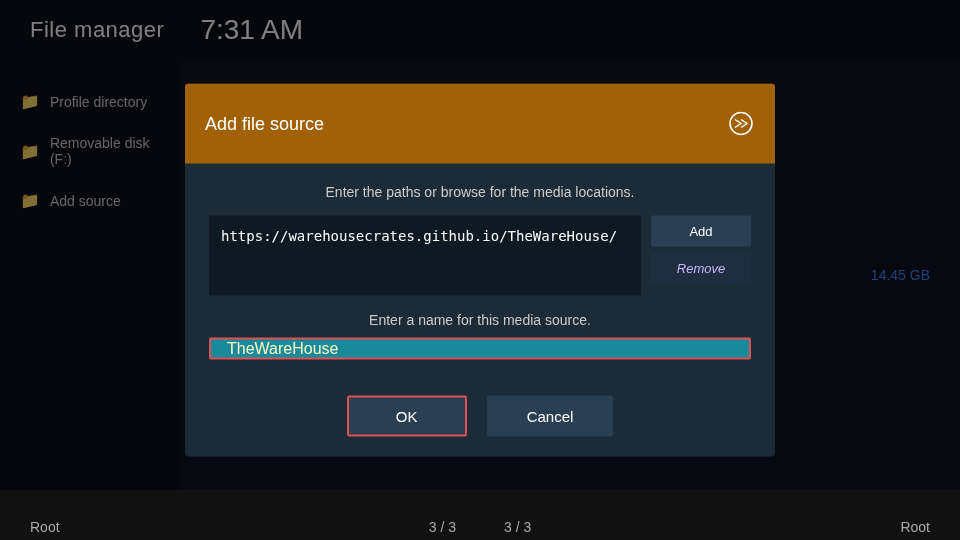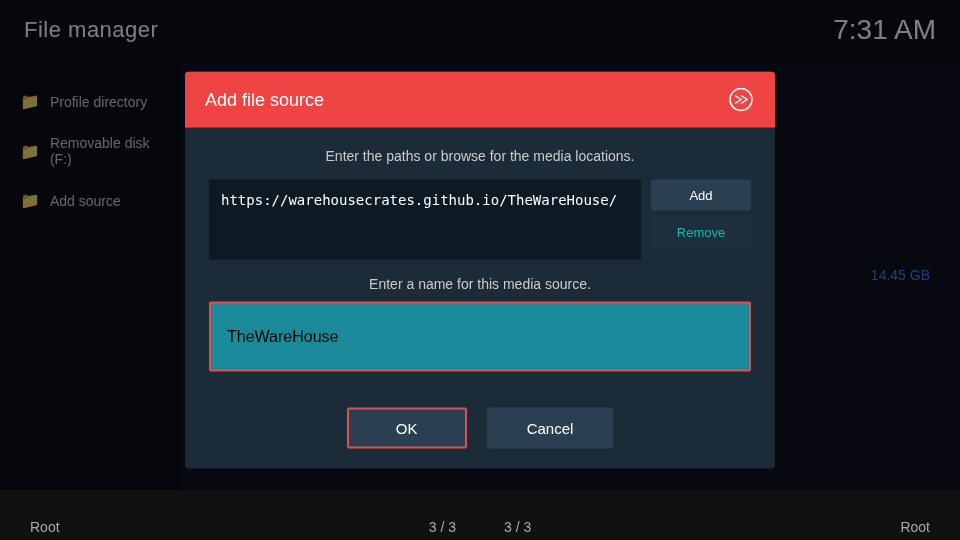--- a/index.html
+++ b/index.html
@@ -21,22 +21,22 @@
       background: #0d0d1a;
     }
 
     
     .top-bar {
       position: absolute;
       top: 0; left: 0; right: 0;
       height: 60px;
       display: flex;
       align-items: center;
-      justify-content: space-between;
-      padding: 0 24px;
+      padding: 0 30px;
+      gap: 36px;
     }
 
     .app-title {
       font-size: 22px;
       color: #fff;
       font-weight: 300;
       letter-spacing: 0.5px;
     }
 
     .time {
@@ -105,22 +105,22 @@
       top: 50%;
       left: 50%;
       transform: translate(-50%, -50%);
       width: 590px;
       background: #1c2b38;
       border-radius: 4px;
       overflow: hidden;
     }
 
     .dialog-header {
-      background: #ef4444;
-      padding: 14px 20px;
+      background: #a16207;
+      padding: 26px 20px;
       display: flex;
       align-items: center;
       justify-content: space-between;
     }
 
     .dialog-title {
       font-size: 18px;
       font-weight: 500;
       color: #fff;
     }
@@ -175,39 +175,40 @@
       color: #fff;
       padding: 8px 20px;
       font-size: 13px;
       cursor: pointer;
       border-radius: 2px;
       width: 100px;
       text-align: center;
     }
 
     .path-btn.disabled {
-      color: #14b8a6;
+      color: #c4b5fd;
       background: #1e2e3e;
       cursor: default;
+      font-style: italic;
     }
 
     .name-instruction {
       text-align: center;
       color: #ccc;
       font-size: 14px;
       margin: 16px 0 10px;
     }
 
     .name-input {
       width: 100%;
       background: #1a8a9a;
       border: 2px solid #e05050;
-      color: #000000;
+      color: #fef9c3;
       font-size: 16px;
-      padding: 24px 16px;
+      padding: 0 16px;
       border-radius: 2px;
       outline: none;
       cursor: default;
     }
 
     .dialog-footer {
       display: flex;
       justify-content: center;
       gap: 20px;
       padding: 16px 20px 20px;

